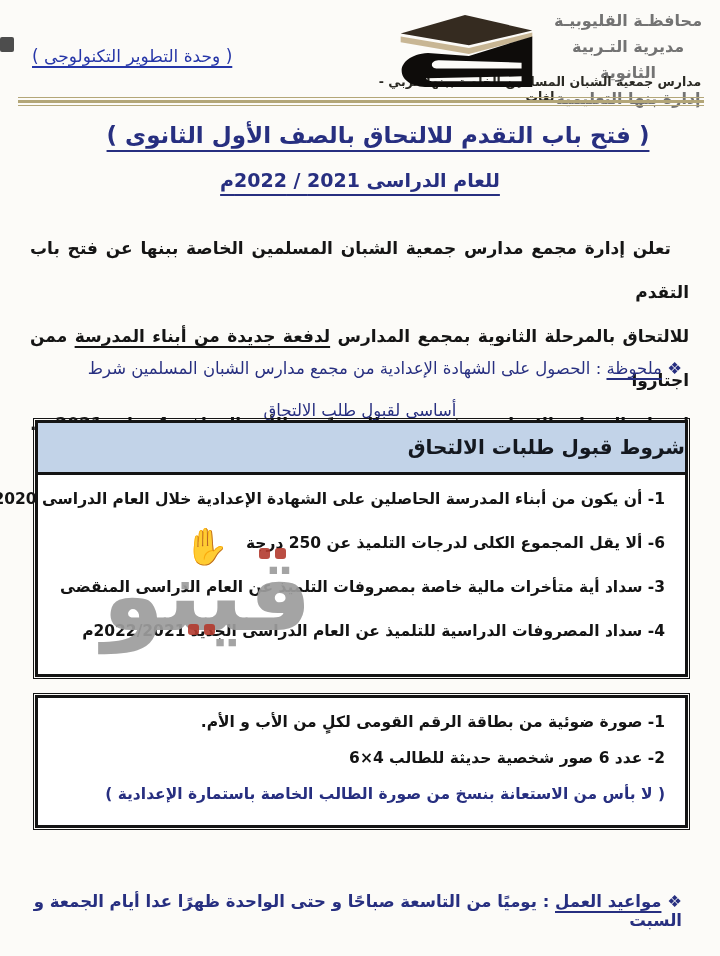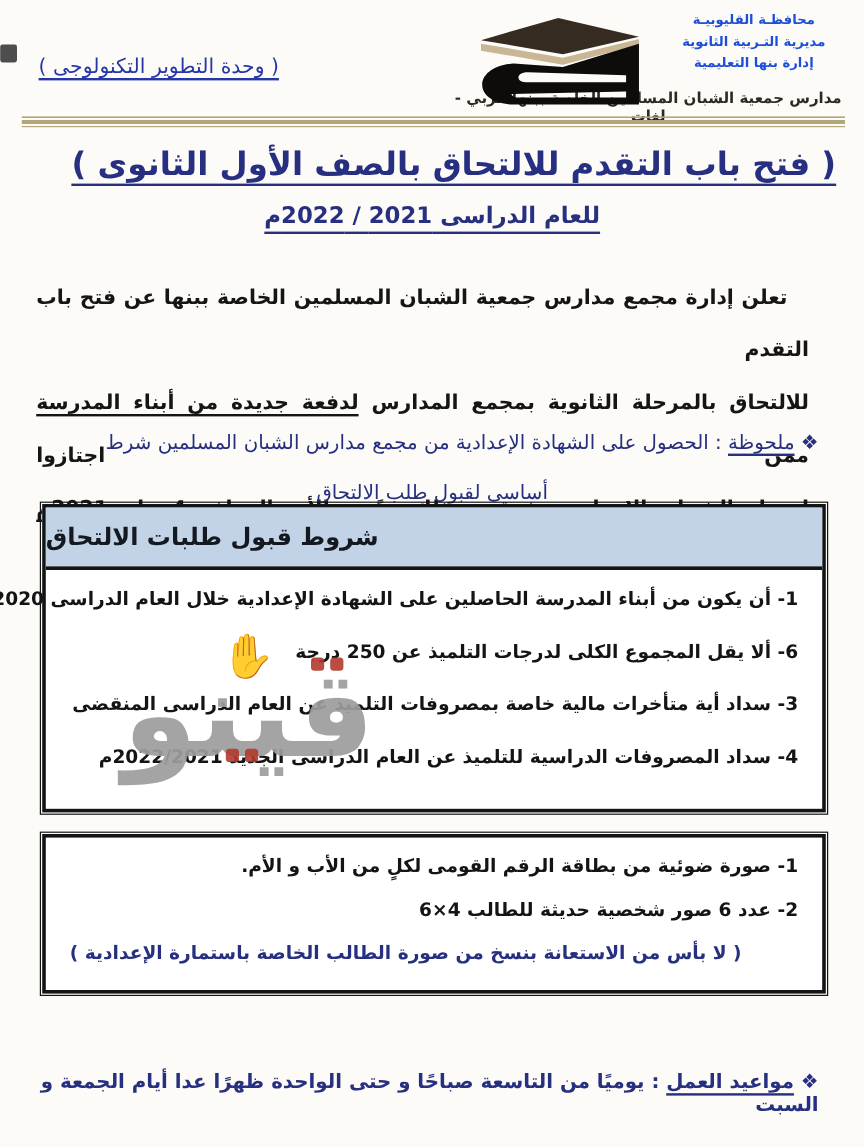--- a/index.html
+++ b/index.html
@@ -10,66 +10,66 @@
     font-family:"DejaVu Sans", sans-serif; color:#171717;
   }
   
   .unit-label {
     position:absolute; top:46px; left:32px; direction:rtl;
     color:#2636a8; font-size:17px; font-weight:normal;
     text-decoration:underline; text-underline-offset:4px; text-decoration-thickness:2px;
   }
   .org-block {
     position:absolute; top:8px; right:6px; width:172px; text-align:center;
-    font-size:11px; font-weight:bold; color:#1d4ed8; line-height:1.62;
+    font-size:16px; font-weight:bold; color:#737373; line-height:1.62;
   }
   .school-line {
     position:absolute; top:74px; right:6px; width:348px; text-align:center;
     font-size:12.5px; font-weight:bold; color:#2b2a24;
   }
   .logo { position:absolute; top:12px; right:178px; width:152px; height:78px; }
   .divider {
     position:absolute; top:97px; left:18px; right:16px; height:9px;
     background:linear-gradient(#b3a678 0 1px, transparent 1px 3px,
                #b3a678 3px 6px, transparent 6px 8px, #b3a678 8px 9px);
   }
   
   .title1, .title2 {
     position:absolute; left:0; width:100%; text-align:center;
     color:#272f80; font-weight:bold;
     text-decoration:underline; text-underline-offset:7px; text-decoration-thickness:2px;
   }
-  .title1 { top:122px; font-size:27px;padding-left:36px; }
+  .title1 { top:122px; font-size:23px;padding-left:36px; }
   .title2 { top:169px; font-size:19px; }
   
-  .intro { position:absolute; top:226px; right:46px; left:30px; font-size:17px; font-weight:bold; color:#151515; }
+  .intro { position:absolute; top:226px; right:31px; left:30px; font-size:17px; font-weight:bold; color:#151515; }
   .intro .line { line-height:44px; text-align:justify; text-align-last:justify; }
   .intro .line.first { text-indent:18px; }
   .u { text-decoration:underline; text-underline-offset:4px; text-decoration-thickness:2px; }
   
   .note { position:absolute; top:348px; right:38px; left:38px; color:#272f80; font-weight:normal; font-size:16.5px; }
   .note .n1 { line-height:42px; text-align:justify; }
   .note .n2 { line-height:42px; text-align:center; }
   
   .box {
     position:absolute; left:35px; width:653px;
     border:3px solid #141414; outline:1px solid #141414; outline-offset:1px;
     background:#ffffff;
   }
   .box-conditions { top:420px; }
   .box-documents { top:695px; }
   .box-header {
     background:#c2d3e8; border-bottom:3px solid #141414;
-    text-align:left; font-size:20px; font-weight:bold; color:#14181f;
+    text-align:right; font-size:20px; font-weight:bold; color:#14181f;
     padding:12px 0 13px;
   }
   .box-body { padding:13px 20px 10px; }
   .box-item { font-size:15.5px; font-weight:bold; color:#141414; line-height:22px; margin-bottom:22px; white-space:nowrap; }
   .box-documents .box-item { margin-bottom:14px; }
-  .box-note { text-align:left; color:#272f80; font-weight:bold; font-size:15.5px; line-height:22px; margin:8px 0 10px; }
+  .box-note { text-align:right; color:#272f80; font-weight:bold; font-size:15.5px; line-height:22px; margin:8px 0 10px; }
   
   .worktime { position:absolute; top:892px; right:38px; left:30px; color:#272f80; font-weight:bold; font-size:16.5px; }
   
   .watermark { position:absolute; top:528px; left:92px; width:220px; height:145px; z-index:6; pointer-events:none; }
   .wm-text {
     position:absolute; top:0; left:0; width:100%; text-align:right;
     font-size:100px; line-height:135px; font-weight:bold; color:#9d9d9d; opacity:.92; direction:rtl;
   }
   .wm-hand { position:absolute; top:-2px; left:92px; font-size:36px; color:#161616; opacity:.95; }
   .wm-dot { position:absolute; width:11px; height:11px; border-radius:3px; background:#b23a2e; opacity:.9; }

